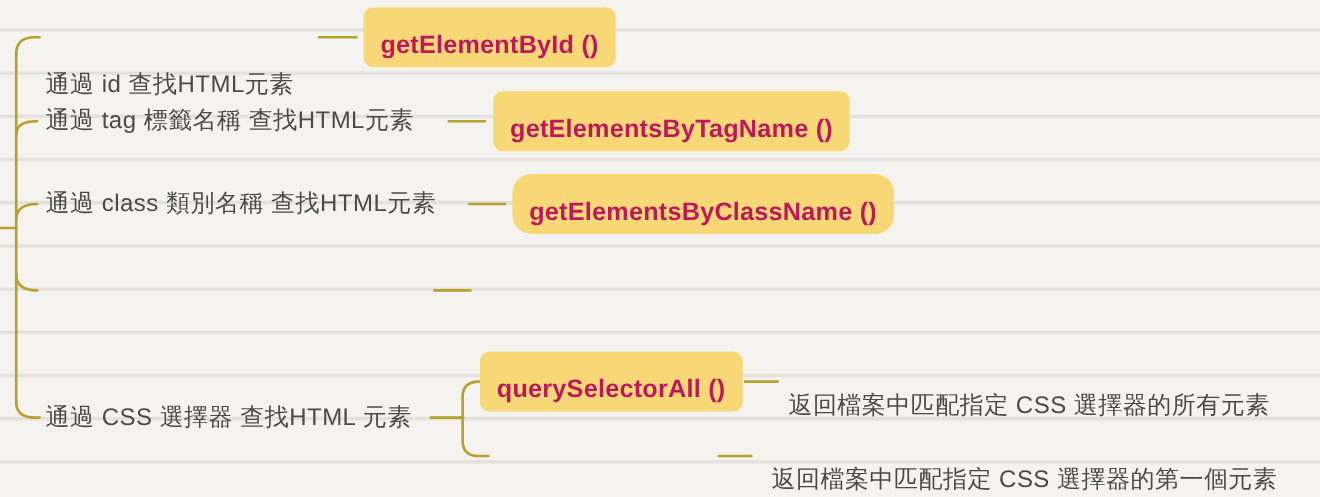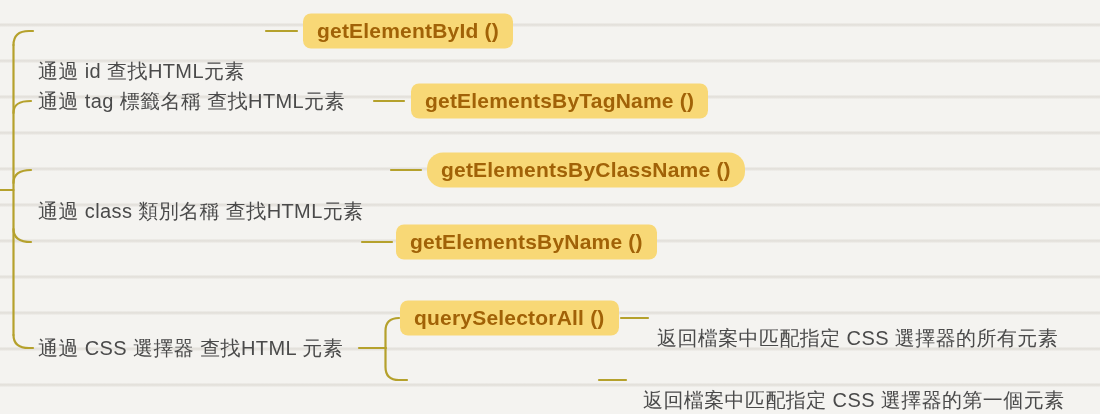--- a/index.html
+++ b/index.html
@@ -45,25 +45,25 @@
     letter-spacing: 0.4px;
     color: #4a4a4a;
     line-height: 1;
   }
   .method-box {
     position: absolute;
     transform: translateY(-50%);
     white-space: nowrap;
     background: #f8d876;
     border-radius: 8px;
-    padding: 6px 14px 8px 14px;
+    padding: 21px 14px 8px 14px;
     font-size: 21px;
     font-weight: 700;
     letter-spacing: 0.2px;
-    color: #a16207;
+    color: #be185d;
     line-height: 1;
   }
   .desc-label {
     position: absolute;
     transform: translateY(-50%);
     white-space: nowrap;
     font-size: 20px;
     letter-spacing: 0.4px;
     color: #4a4a4a;
     line-height: 1;
@@ -98,24 +98,23 @@
     <path d="M 621 318 L 648 318"></path>
     <path d="M 599 380 L 626 380"></path>
   </svg>
 
   <div class="node-label" style="left:38px; top:31px;margin-top:40px;">通過 id 查找HTML元素</div>
   <div class="method-box" style="left:303px; top:31px;">getElementById ()</div>
 
   <div class="node-label" style="left:38px; top:101px;">通過 tag 標籤名稱 查找HTML元素</div>
   <div class="method-box" style="left:411px; top:101px;">getElementsByTagName ()</div>
 
-  <div class="node-label" style="left:38px; top:170px;margin-top:41px;">通過 class 類別名稱 查找HTML元素</div>
+  <div class="node-label" style="left:38px; top:170px;">通過 class 類別名稱 查找HTML元素</div>
   <div class="method-box" style="left:427px; top:170px;border-radius:16px;">getElementsByClassName ()</div>
 
-  <div class="method-box" style="left:396px; top:242px;">getElementsByName ()</div>
 
   <div class="node-label" style="left:38px; top:348px;">通過 CSS 選擇器 查找HTML 元素</div>
 
   <div class="method-box" style="left:400px; top:318px;">querySelectorAll ()</div>
   <div class="desc-label" style="left:657px; top:318px;">返回檔案中匹配指定 CSS 選擇器的所有元素</div>
 
   <div class="desc-label" style="left:643px; top:380px;">返回檔案中匹配指定 CSS 選擇器的第一個元素</div>
 
 </div>
 

